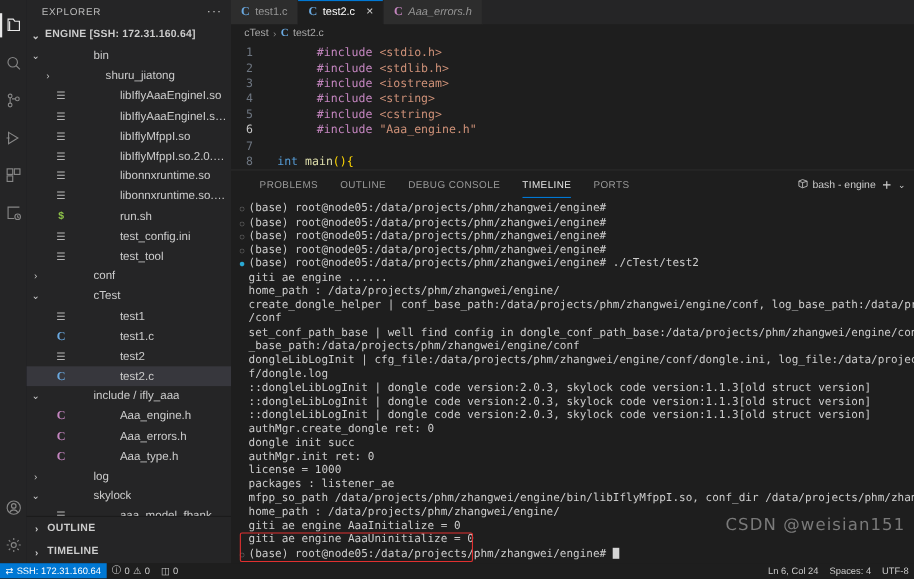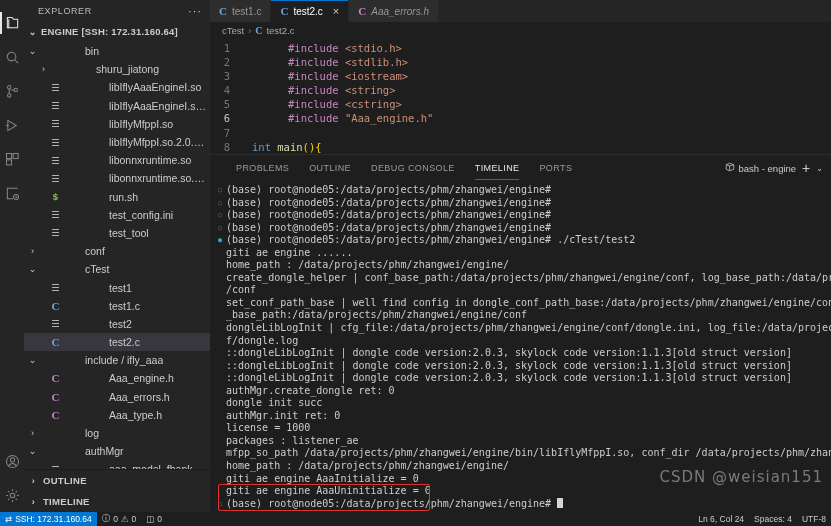--- a/index.html
+++ b/index.html
@@ -314,21 +314,21 @@
             <span class="twist"></span>
             <span class="ficon h">C</span>
             <span class="tlabel">Aaa_type.h</span>
           </div>
           <div class="trow" style="padding-left: 3px;">
             <span class="twist">›</span>
             <span class="tlabel">log</span>
           </div>
           <div class="trow" style="padding-left: 3px;">
             <span class="twist">⌄</span>
-            <span class="tlabel">authMgr</span>
+            <span class="tlabel">skylock</span>
           </div>
           <div class="trow" style="padding-left: 14px;">
             <span class="twist"></span>
             <span class="ficon bin">☰</span>
             <span class="tlabel">aaa_model_fbank128_48k_ae_dianji...</span>
           </div>
         </div>
       <div class="bottom-sections">
         <div class="bsec">
           <span class="twist">›</span>

